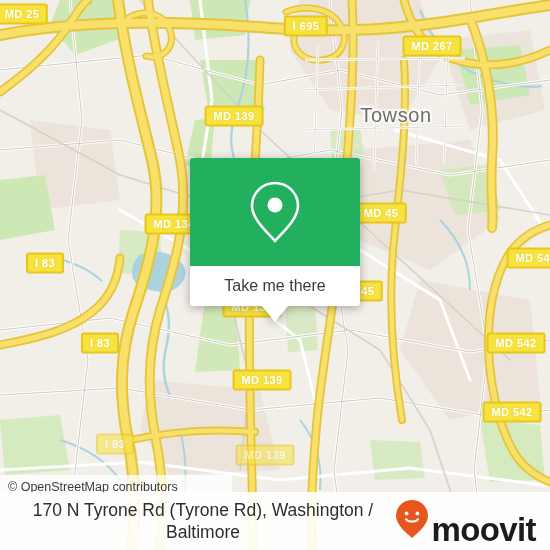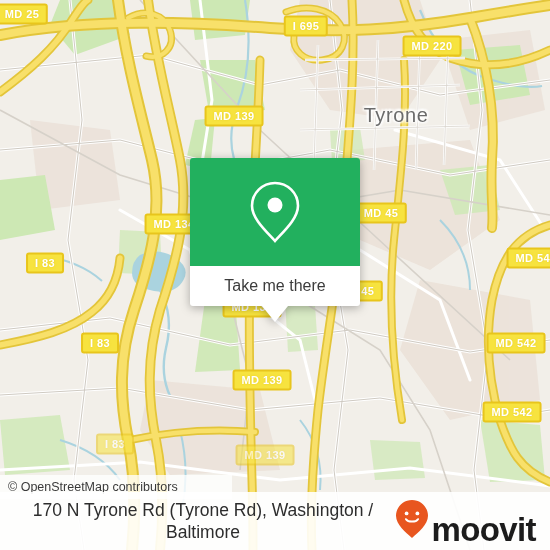--- a/index.html
+++ b/index.html
@@ -277,27 +277,27 @@
             <path d="M378,40 L374,170"></path>
           <path d="M420,40 L416,170"></path>
             <path d="M448,45 L444,165"></path>
           <path d="M318,45 L314,165"></path>
         </g>
       </g>
     </svg>
   </div>
 
   <div id="place-labels">
-      <div class="place-label" style="left: 396px; top: 115px;">Tyrone</div>
+      <div class="place-label" style="left: 396px; top: 115px;">Towson</div>
     </div>
 
   <div id="shields">
       <div class="shield" style="left: 22px; top: 14px;">MD 25</div>
       <div class="shield" style="left: 278px; top: 26px; margin-left: 28px;">I 695</div>
-      <div class="shield" style="left: 432px; top: 46px;">MD 220</div>
+      <div class="shield" style="left: 432px; top: 46px;">MD 267</div>
       <div class="shield" style="left: 234px; top: 116px;">MD 139</div>
       <div class="shield" style="left: 174px; top: 224px;">MD 134</div>
       <div class="shield" style="left: 381px; top: 213px;">MD 45</div>
       <div class="shield" style="left: 45px; top: 263px;">I 83</div>
       <div class="shield" style="left: 536px; top: 258px;">MD 542</div>
       <div class="shield" style="left: 252px; top: 307px;">MD 139</div>
       <div class="shield" style="left: 357px; top: 291px;">MD 45</div>
       <div class="shield" style="left: 100px; top: 343px;">I 83</div>
       <div class="shield" style="left: 516px; top: 343px;">MD 542</div>
       <div class="shield" style="left: 262px; top: 380px;">MD 139</div>

